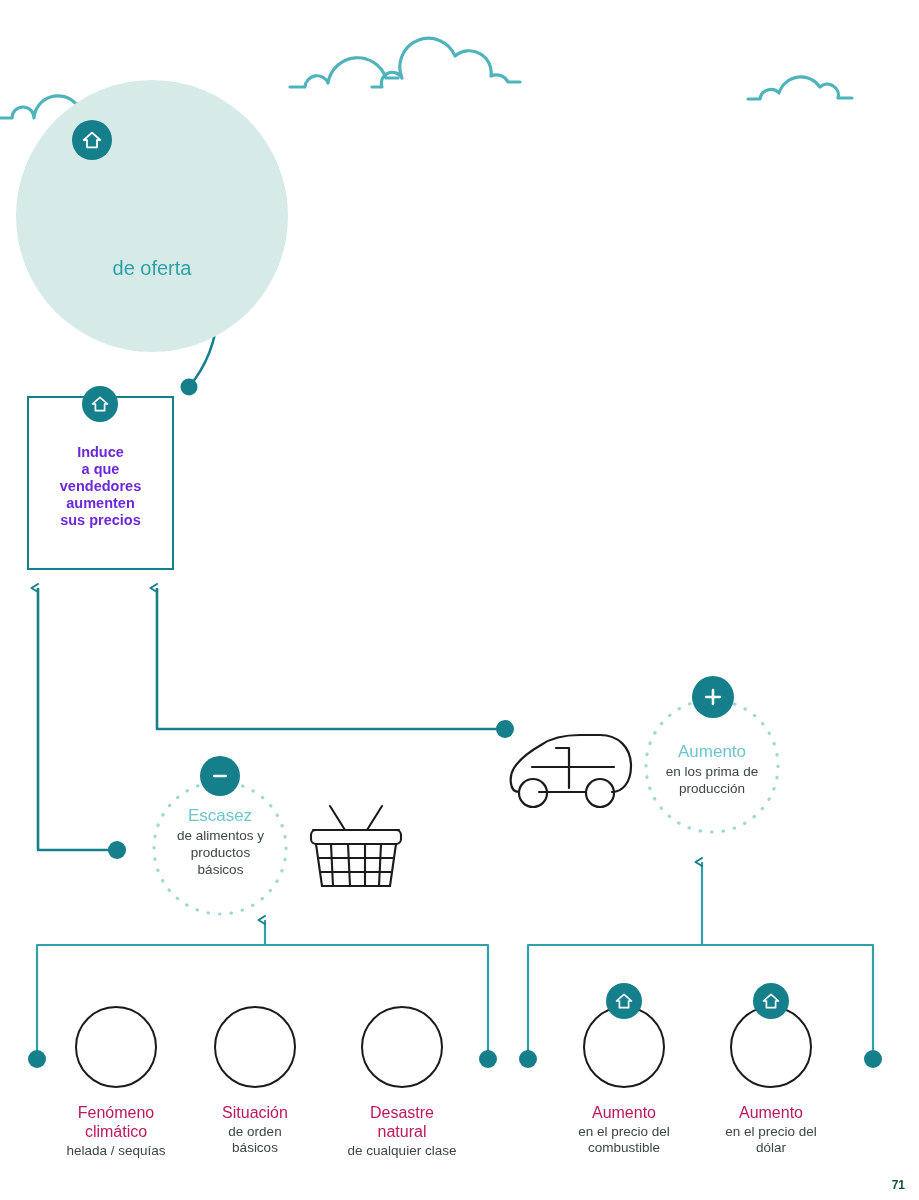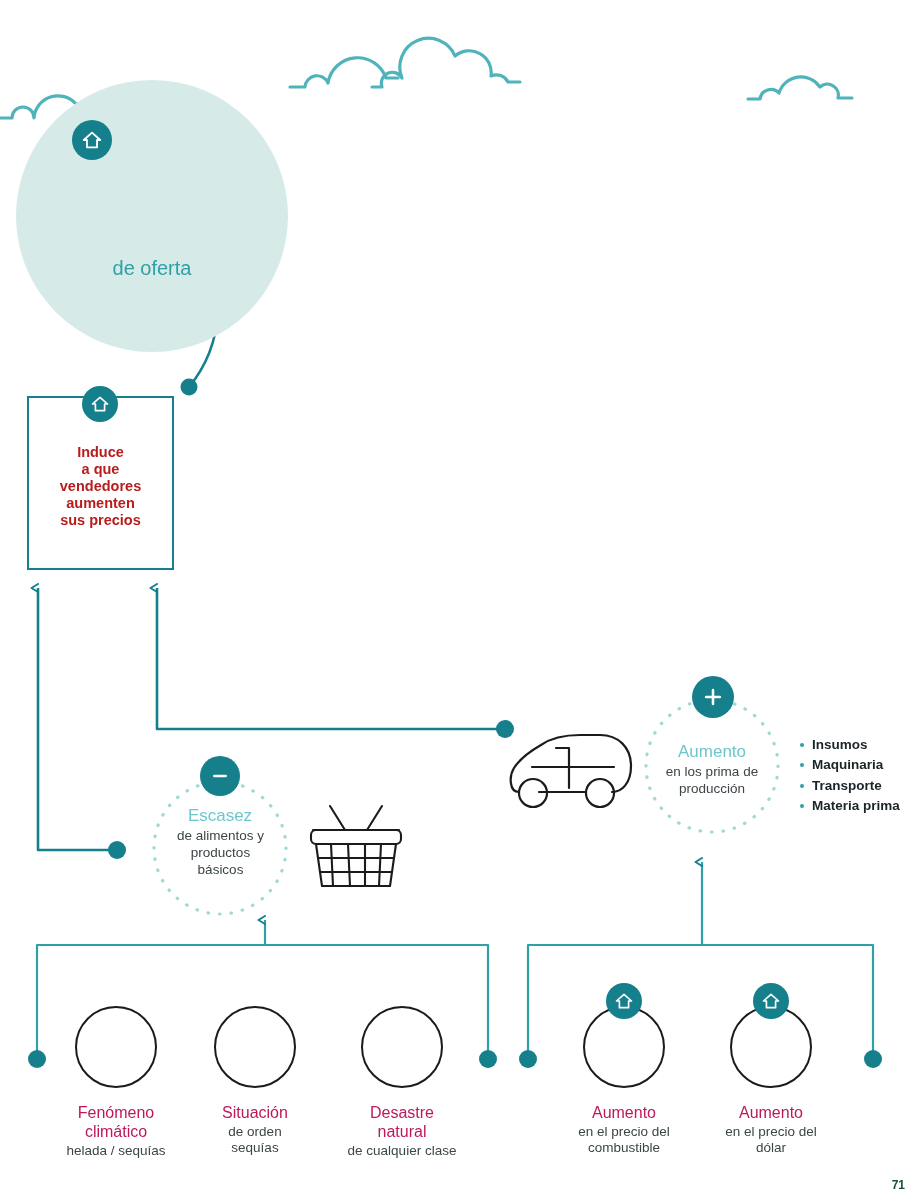--- a/index.html
+++ b/index.html
@@ -57,21 +57,21 @@
     width: 147px; height: 174px;
     border: 2px solid #157f8c;
     background: #fff;
   }
   .induce-text {
     position: absolute;
     left: 27px; top: 444px; width: 147px;
     text-align: center;
     font-size: 14.5px; font-weight: 700;
     line-height: 1.18;
-    color: #b91c1c;
+    color: #6d28d9;
   }
 
   
   .dotnode-title {
     position: absolute; text-align: center;
     font-size: 17px; color: #6ec6cc; font-weight: 400;
   }
   .dotnode-sub {
     position: absolute; text-align: center;
     font-size: 13.5px; color: #3c4547; line-height: 1.25;
@@ -283,39 +283,33 @@
 
   <div class="badge" style="left:692px; top:676px; width:42px; height:42px;">
     <svg width="22" height="22" viewBox="0 0 24 24" aria-hidden="true">
       <path d="M12 4.5 L12 19.5 M4.5 12 L19.5 12" stroke="#ffffff" stroke-width="2.8" stroke-linecap="round"></path>
     </svg>
   </div>
   <div class="dotnode-title" style="left:642px; top:742px; width:140px;">Aumento</div>
   <div class="dotnode-sub" style="left:638px; top:764px; width:148px; white-space:pre-line;">en los prima de
 producción</div>
 
-  <ul class="bullets">
-    <li>Insumos</li>
-    <li>Maquinaria</li>
-    <li>Transporte</li>
-    <li>Materia prima</li>
-  </ul>
 
   <div class="bitem" style="left:36px; top:1006px;">
     <div class="ring"></div>
     <div class="b-title" style="white-space:pre-line;">Fenómeno
 climático</div>
     <div class="b-sub" style="top:137px; white-space:pre-line;">helada / sequías</div>
   </div>
 
   <div class="bitem" style="left:175px; top:1006px;">
     <div class="ring"></div>
     <div class="b-title" style="white-space:pre-line;">Situación</div>
     <div class="b-sub" style="top:118px; white-space:pre-line;">de orden
-sequías</div>
+básicos</div>
   </div>
 
   <div class="bitem" style="left:322px; top:1006px;">
     <div class="ring"></div>
     <div class="b-title" style="white-space:pre-line;">Desastre
 natural</div>
     <div class="b-sub" style="top:137px; white-space:pre-line;">de cualquier clase</div>
   </div>
 
   <div class="bitem" style="left:544px; top:1006px;">

